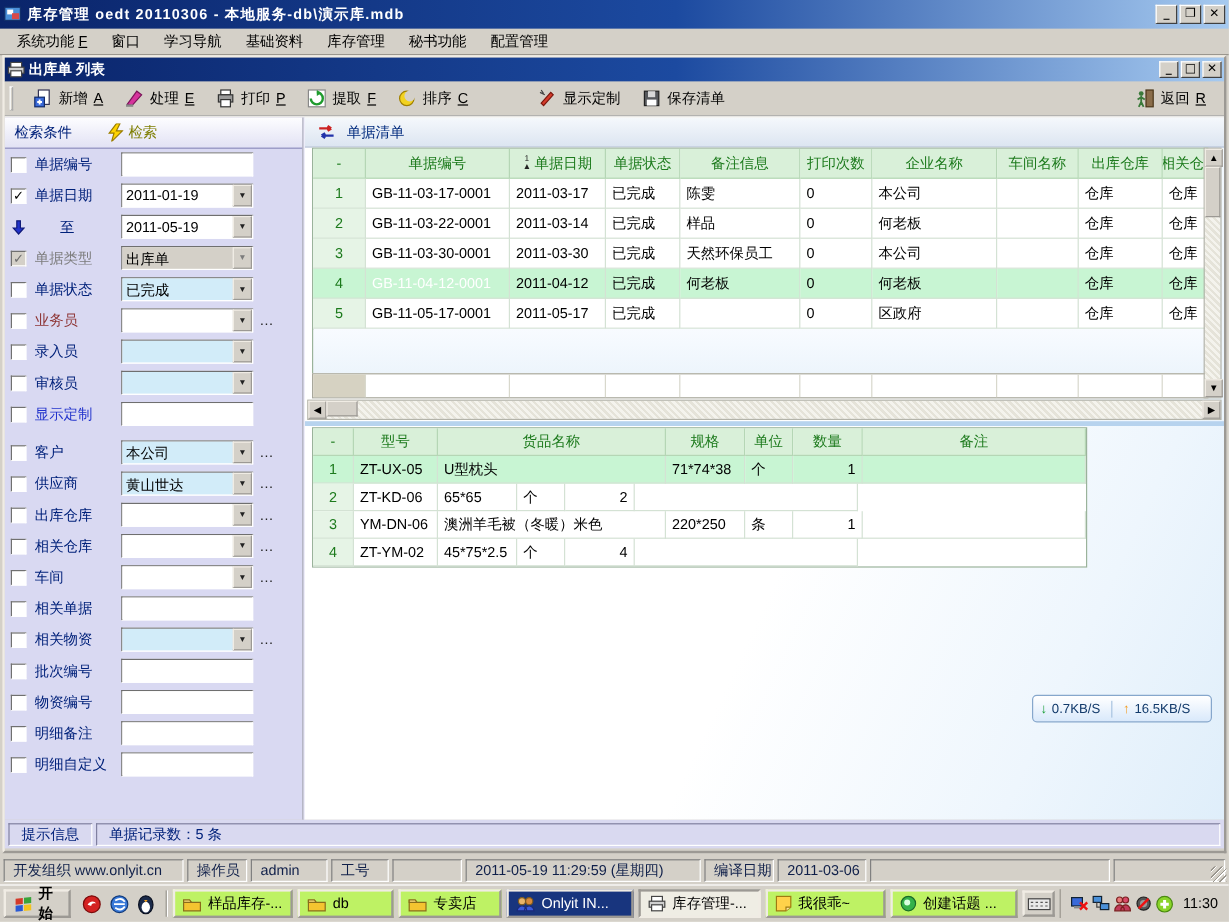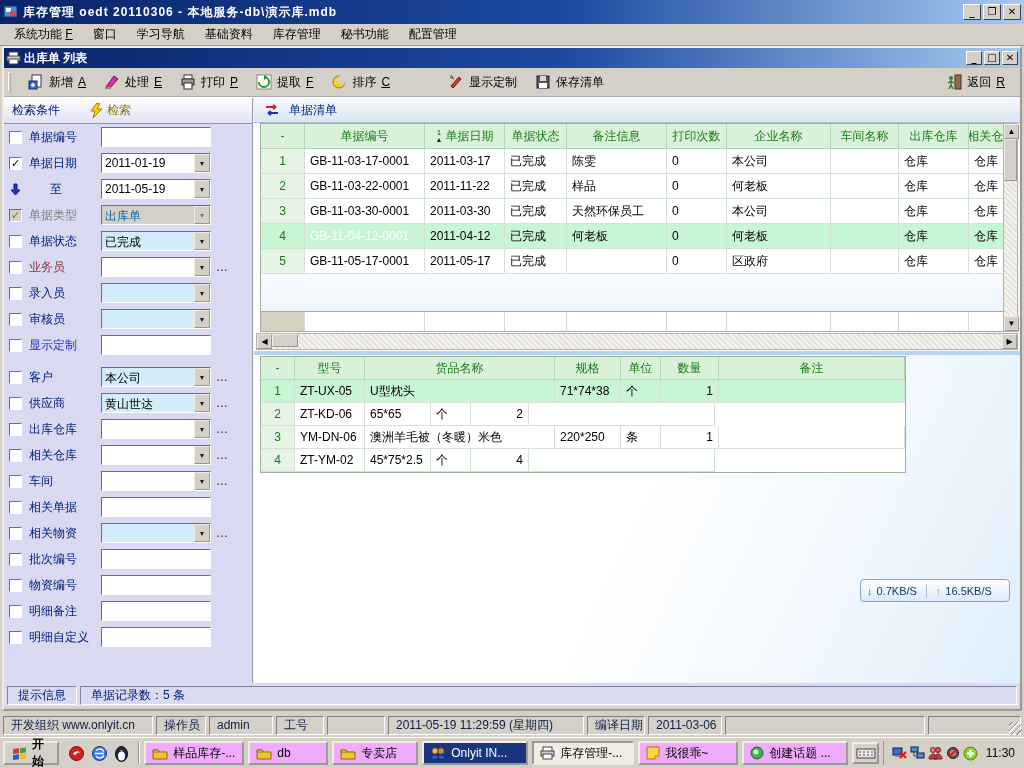--- a/index.html
+++ b/index.html
@@ -139,21 +139,21 @@
   .grip2 { position:absolute; right:2px; bottom:2px; width:13px; height:13px;
     background:repeating-linear-gradient(135deg,transparent 0 2px,#9a968e 2px 3px,#fff 3px 4px); }
   
   .taskbar { position:absolute; top:737px; left:0; width:1024px; height:31px;
     background:#d4d0c8; border-top:1px solid #fff; display:flex; align-items:center; padding:0 3px; gap:4px; }
   .startbtn { display:flex; align-items:center; gap:4px; height:24px; padding:0 7px;
     background:#d4d0c8; border:2px outset #f0ece4; font-weight:bold; }
   .ql { display:flex; gap:6px; align-items:center; padding:0 5px; }
   .tdiv { width:2px; height:22px; border-left:1px solid #9a968e; border-right:1px solid #fff; }
   .taskbtn { display:flex; align-items:center; gap:5px; height:24px; padding:0 6px;
-    background:#f0abfc; border:2px outset #f0ece4; overflow:hidden; white-space:nowrap; }
+    background:#bef264; border:2px outset #f0ece4; overflow:hidden; white-space:nowrap; }
   .taskbtn.alert { background:#18357e; color:#fff; }
   .taskbtn.pressed { background:#efede4; border:2px inset #f0ece4; }
   .kbbtn { width:30px; height:22px; display:flex; align-items:center; justify-content:center;
     background:#d4d0c8; border:2px outset #f0ece4; }
   .tray { display:flex; align-items:center; gap:3px; height:24px; padding:0 6px 0 8px;
     border-left:1px solid #9a968e; }
   .tray .clock { margin-left:5px; }
   .icon { display:inline-flex; align-items:center; }
   u { text-decoration:underline; }
 </style>
@@ -331,21 +331,21 @@
               <span class="flabel" style="text-align: center; padding-right: 18px;">至</span>
               <div class="fld">
                 <div class="val">2011-05-19</div>
                 <span class="dd">▼</span>
               </div>
             </div>
             <div class="frow">
               <span class="cb dis">✓</span>
               <span class="flabel" style="color: rgb(124, 124, 124);">单据类型</span>
               <div class="fld dis">
-                <div class="val" style="background: rgb(212, 208, 200); color: #0369a1;">出库单</div>
+                <div class="val" style="background: rgb(212, 208, 200); color: #000000;">出库单</div>
                 <span class="dd">▼</span>
               </div>
             </div>
             <div class="frow">
               <span class="cb"></span>
               <span class="flabel">单据状态</span>
               <div class="fld">
                 <div class="val" style="background: rgb(210, 236, 249);">已完成</div>
                 <span class="dd">▼</span>
               </div>
@@ -555,21 +555,21 @@
               </div>
             </div>
             <div class="g-row" style="height: 25px;">
               <div class="g-cell num" style="width: 44px;">
                 <span>2</span>
               </div>
               <div class="g-cell" style="width: 120px;">
                 <span>GB-11-03-22-0001</span>
               </div>
               <div class="g-cell" style="width: 80px;">
-                <span>2011-11-22</span>
+                <span>2011-03-14</span>
               </div>
               <div class="g-cell" style="width: 62px;">
                 <span>已完成</span>
               </div>
               <div class="g-cell" style="width: 100px;">
                 <span>样品</span>
               </div>
               <div class="g-cell" style="width: 60px;">
                 <span>0</span>
               </div>

